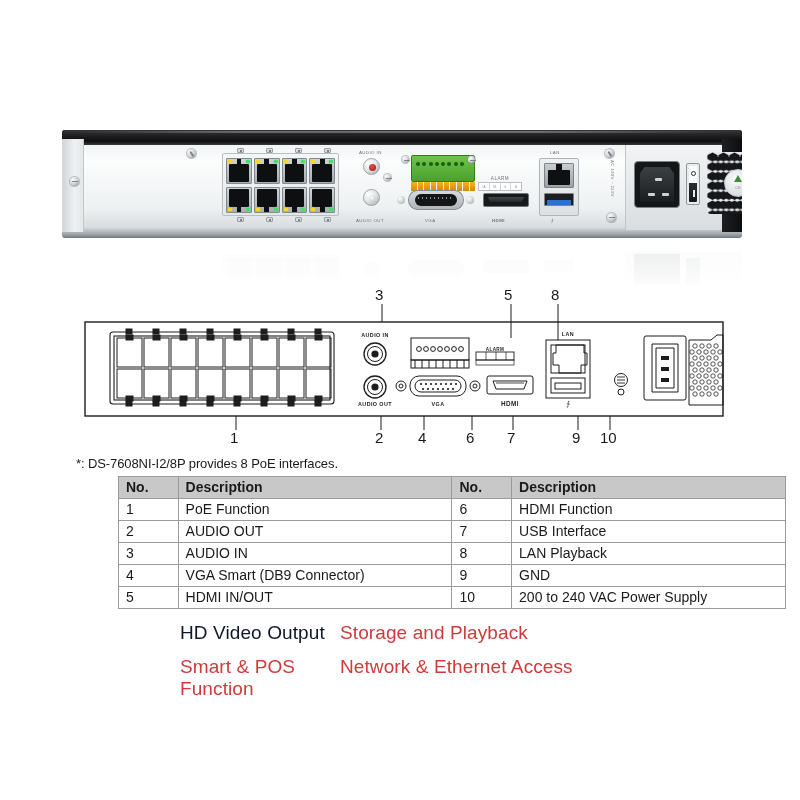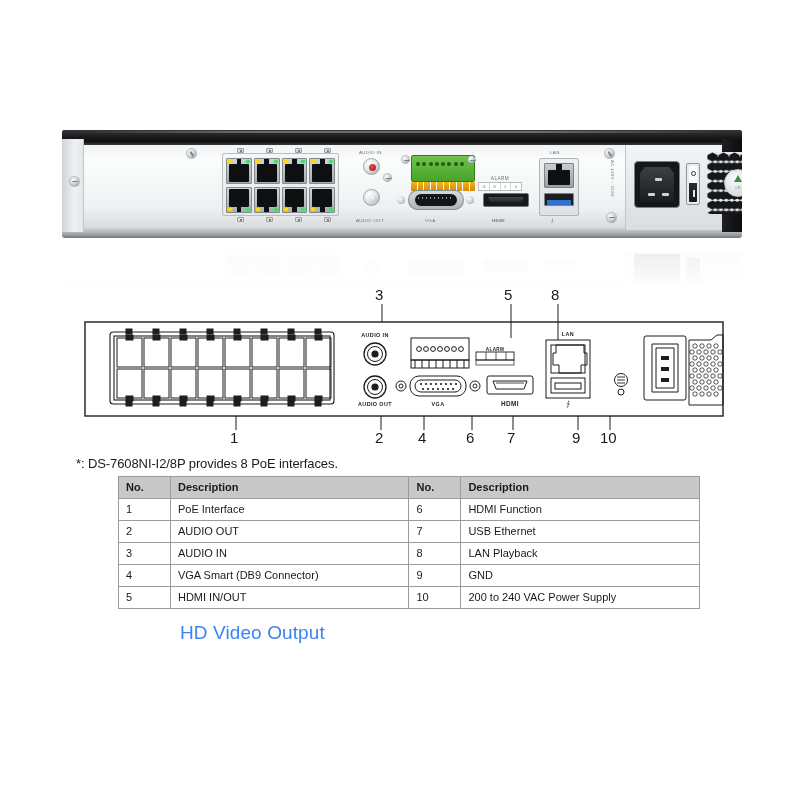--- a/index.html
+++ b/index.html
@@ -129,22 +129,22 @@
       -webkit-mask-image:linear-gradient(180deg,rgba(0,0,0,0) 0%,rgba(0,0,0,.55) 72%,rgba(0,0,0,.95) 100%);
       mask-image:linear-gradient(180deg,rgba(0,0,0,0) 0%,rgba(0,0,0,.55) 72%,rgba(0,0,0,.95) 100%);
       pointer-events:none;}
   #reflection .rf{position:absolute;background:#b9bfc3;}
 
   
   #dwg { position:absolute; left:84px; top:300px; width:640px; height:150px; }
 
   
   #note{position:absolute;left:76px;top:456px;font-size:13px;letter-spacing:-.1px;}
-  #tbl{position:absolute;left:118px;top:476px;width:582px;border-collapse:collapse;
-       font-size:11px;}
+  #tbl{position:absolute;left:118px;top:476px;width:668px;border-collapse:collapse;
+       font-size:14px;}
   #tbl th,#tbl td{border:1px solid #9b9b9b;padding:3px 7px;text-align:left;
        height:21px;line-height:15px;}
   #tbl th{background:#c8c8c8;font-weight:bold;}
   #tbl .c-no{width:52px;}
   #tbl .c-ds{width:239px;}
 
   
   #promo{position:absolute;left:84px;top:622px;width:632px;}
   .promo-row{display:flex;margin-bottom:12px;}
   .promo-cell{color:#cf3a3a;font-size:19px;letter-spacing:.1px;}
@@ -613,29 +613,29 @@
     <tr>
       <th class="c-no">No.</th>
       <th class="c-ds">Description</th>
       <th class="c-no">No.</th>
       <th class="c-ds">Description</th>
     </tr>
   </thead>
   <tbody>
     <tr>
       <td>1</td>
-      <td>PoE Interface</td>
+      <td>PoE Function</td>
       <td>6</td>
       <td>HDMI Function</td>
     </tr>
     <tr>
       <td>2</td>
       <td>AUDIO OUT</td>
       <td>7</td>
-      <td>USB Ethernet</td>
+      <td>USB Interface</td>
     </tr>
     <tr>
       <td>3</td>
       <td>AUDIO IN</td>
       <td>8</td>
       <td>LAN Playback</td>
     </tr>
     <tr>
       <td>4</td>
       <td>VGA Smart (DB9 Connector)</td>
@@ -646,15 +646,20 @@
       <td>5</td>
       <td>HDMI IN/OUT</td>
       <td>10</td>
       <td>200 to 240 VAC Power Supply</td>
     </tr>
   </tbody>
 </table>
 
 <div id="promo">
   <div class="promo-row">
-    <div class="promo-cell a" style="color: #3b82f6;">HD Video Output</div>
+    <div class="promo-cell a" style="color: #0f172a;">HD Video Output</div>
+    <div class="promo-cell b" style="color: rgb(207, 58, 58);">Storage and Playback</div>
+  </div>
+  <div class="promo-row">
+    <div class="promo-cell a" style="color: rgb(207, 58, 58);">Smart &amp; POS Function</div>
+    <div class="promo-cell b" style="color: rgb(207, 58, 58);">Network &amp; Ethernet Access</div>
   </div>
 </div>
 
 </body></html>

